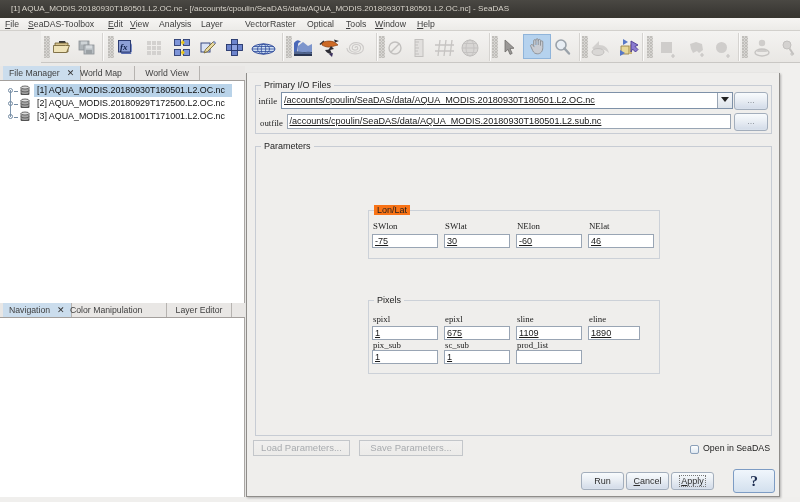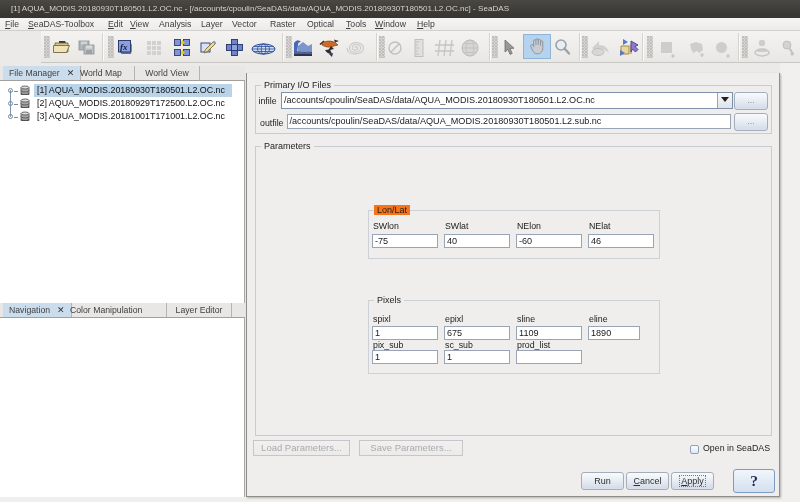--- a/index.html
+++ b/index.html
@@ -63,22 +63,22 @@
 #dclose { position:absolute; left:514px; top:2px; width:13px; height:13px; border-radius:50%;
   background:radial-gradient(circle at 5px 4px,#f58e5d,#ef6a35 55%,#d9541f);
   border:1px solid #9c3d14; color:#4e1b06; font-size:8px; font-weight:bold;
   text-align:center; line-height:12px; }
 #dbody { position:absolute; left:0; top:16px; width:534px; height:424px;
   background:#efeeec; border:1px solid #8f8d8a; border-top:none; }
 
 .group { position:absolute; border:1px solid #c7ccd4; }
 .group > .glabel { position:absolute; top:-6px; left:5px; background:#efeeec; padding:0 3px; font-size:9px; color:#1e1e1e; white-space:nowrap; }
 
-.flabel { position:absolute; font-size:8.8px; color:#1c1c1c; white-space:nowrap; }
-.tf { position:absolute; background:#fff; border:1px solid #99a5b4; font-size:9.1px; color:#1a1a1a; padding:0 2px; line-height:13px; }
+.flabel { position:absolute; font-size:8.8px; color:#1c1c1c; white-space:nowrap;font-family:Liberation Serif, serif; }
+.tf { position:absolute; background:#fff; border:1px solid #99a5b4; font-size:9.1px; color:#1a1a1a; padding:0 2px; line-height:13px;text-decoration:underline; }
 
 .nbtn { position:absolute; border:1px solid #a3aebc; border-radius:3px;
   background:linear-gradient(#f8fbfd,#e9eef4 45%,#d6deea 90%,#dae2ec);
   font-size:9px; color:#2e2e2e; text-align:center; }
 .dbtn { position:absolute; border:1px solid #c3c6ca; background:linear-gradient(#f1f0ef,#eceBe9);
   font-size:9.5px; color:#a8abaf; text-align:center; line-height:13px; }
 
 #cbox { position:absolute; left:443px; top:372px; width:9px; height:9px; border:1px solid #8ba0b9; border-radius:2px;
   background:linear-gradient(#fdfefe,#dfe8f1); }
 .cblabel { position:absolute; left:456px; top:370px; font-size:8.8px; color:#1c1c1c; }
@@ -94,21 +94,21 @@
     <span>[1] AQUA_MODIS.20180930T180501.L2.OC.nc - [/accounts/cpoulin/SeaDAS/data/AQUA_MODIS.20180930T180501.L2.OC.nc] - SeaDAS</span>
   </div>
 
 <div id="menubar" class="abs">
     <span style="left:5px"><u>F</u>ile</span>
     <span style="left:28px"><u>S</u>eaDAS-Toolbox</span>
     <span style="left:108px"><u>E</u>dit</span>
     <span style="left:130px"><u>V</u>iew</span>
     <span style="left:159px">Analysis</span>
     <span style="left:201px">Layer</span>
-    <span style="left:232px">Vector</span>
+    <span style="left:245px">Vector</span>
     <span style="left:270px">Raster</span>
     <span style="left:307px">Optical</span>
     <span style="left:346px"><u>T</u>ools</span>
     <span style="left:375px"><u>W</u>indow</span>
     <span style="left:417px"><u>H</u>elp</span>
   </div>
 
 <div id="toolbar" class="abs">
   <div class="grip" style="left:3px"></div>
   <div class="grip" style="left:67px"></div>
@@ -361,21 +361,21 @@
     <div class="group" style="left:8px;top:73px;width:517px;height:290px">
       <div class="glabel">Parameters</div>
 
       <div class="group" style="left:112px;top:63px;width:292px;height:49px;border-color:#ccd1d8">
         <div class="glabel" style="background:#f97316">Lon/Lat</div>
         <div class="flabel" style="left:4px;top:10px">SWlon</div>
         <div class="flabel" style="left:76px;top:10px">SWlat</div>
         <div class="flabel" style="left:148px;top:10px">NElon</div>
         <div class="flabel" style="left:220px;top:10px">NElat</div>
         <div class="tf" style="left:3px;top:22.5px;width:66px;height:14px">-75</div>
-        <div class="tf" style="left:75px;top:22.5px;width:66px;height:14px">40</div>
+        <div class="tf" style="left:75px;top:22.5px;width:66px;height:14px">30</div>
         <div class="tf" style="left:147px;top:22.5px;width:66px;height:14px">-60</div>
         <div class="tf" style="left:219px;top:22.5px;width:66px;height:14px">46</div>
       </div>
 
       <div class="group" style="left:112px;top:153px;width:292px;height:74px;border-color:#ccd1d8">
         <div class="glabel" style="background:#efeeec">Pixels</div>
         <div class="flabel" style="left:4px;top:13px">spixl</div>
         <div class="flabel" style="left:76px;top:13px">epixl</div>
         <div class="flabel" style="left:148px;top:13px">sline</div>
         <div class="flabel" style="left:220px;top:13px">eline</div>

